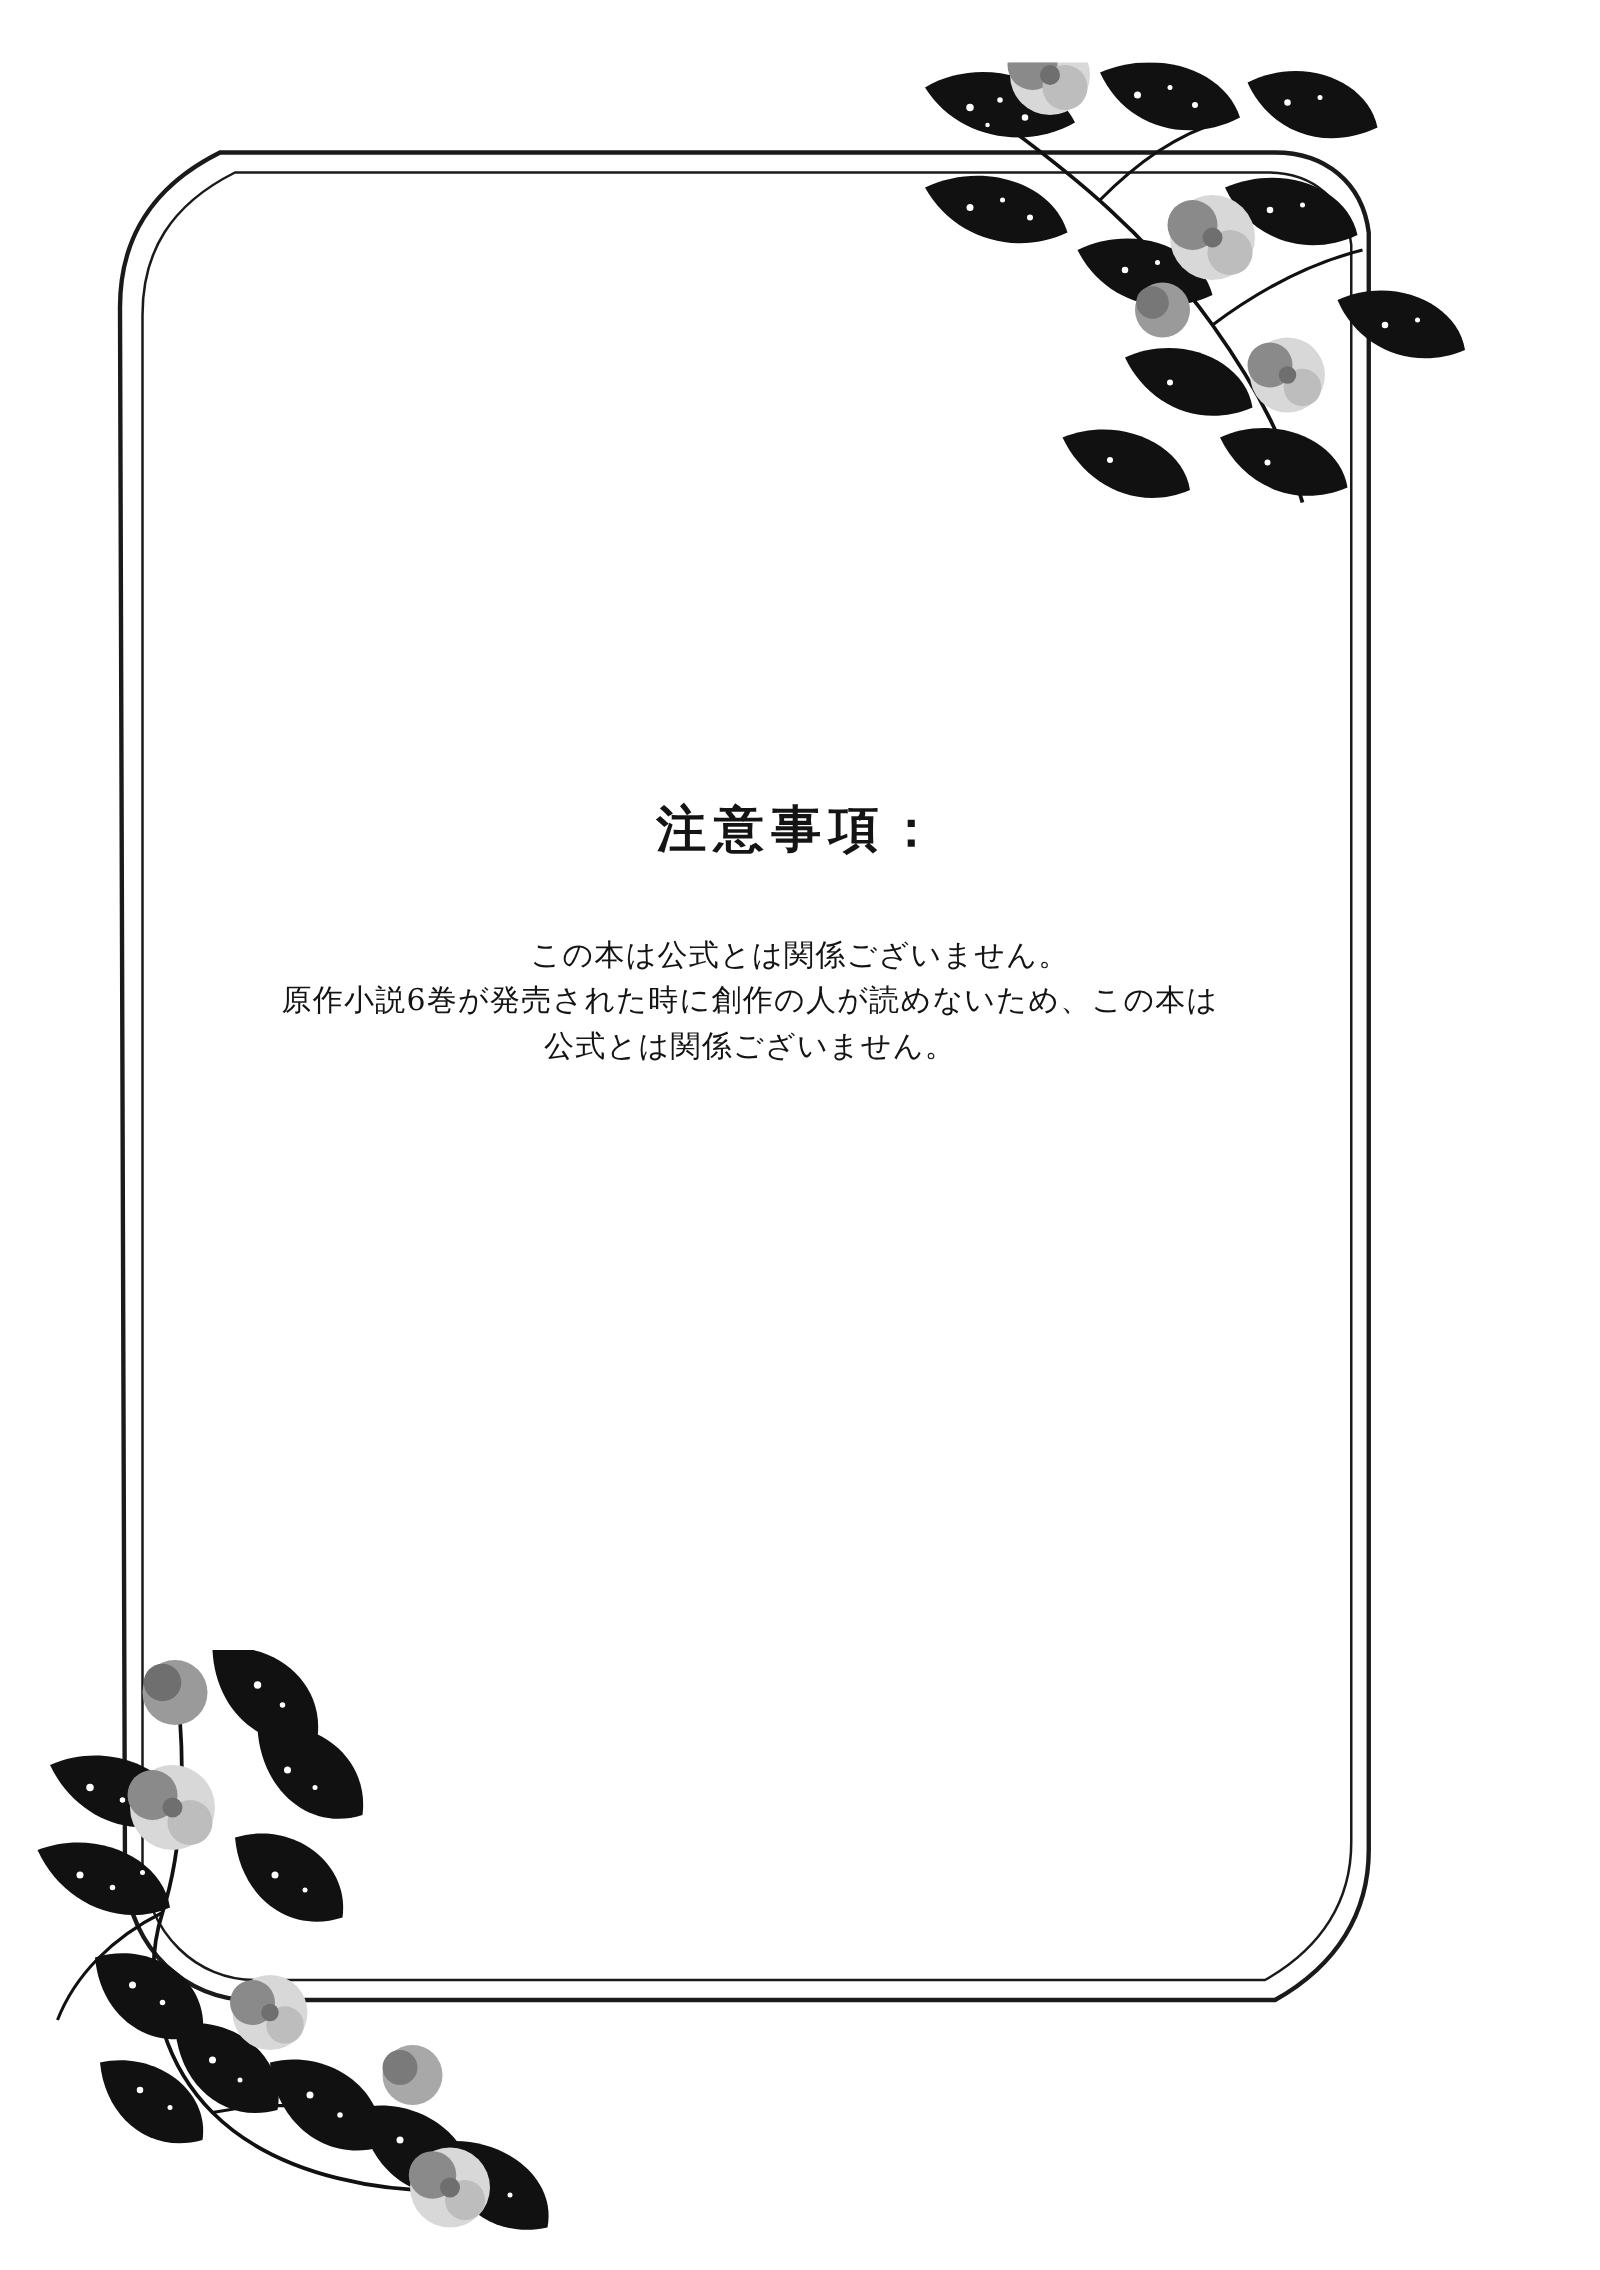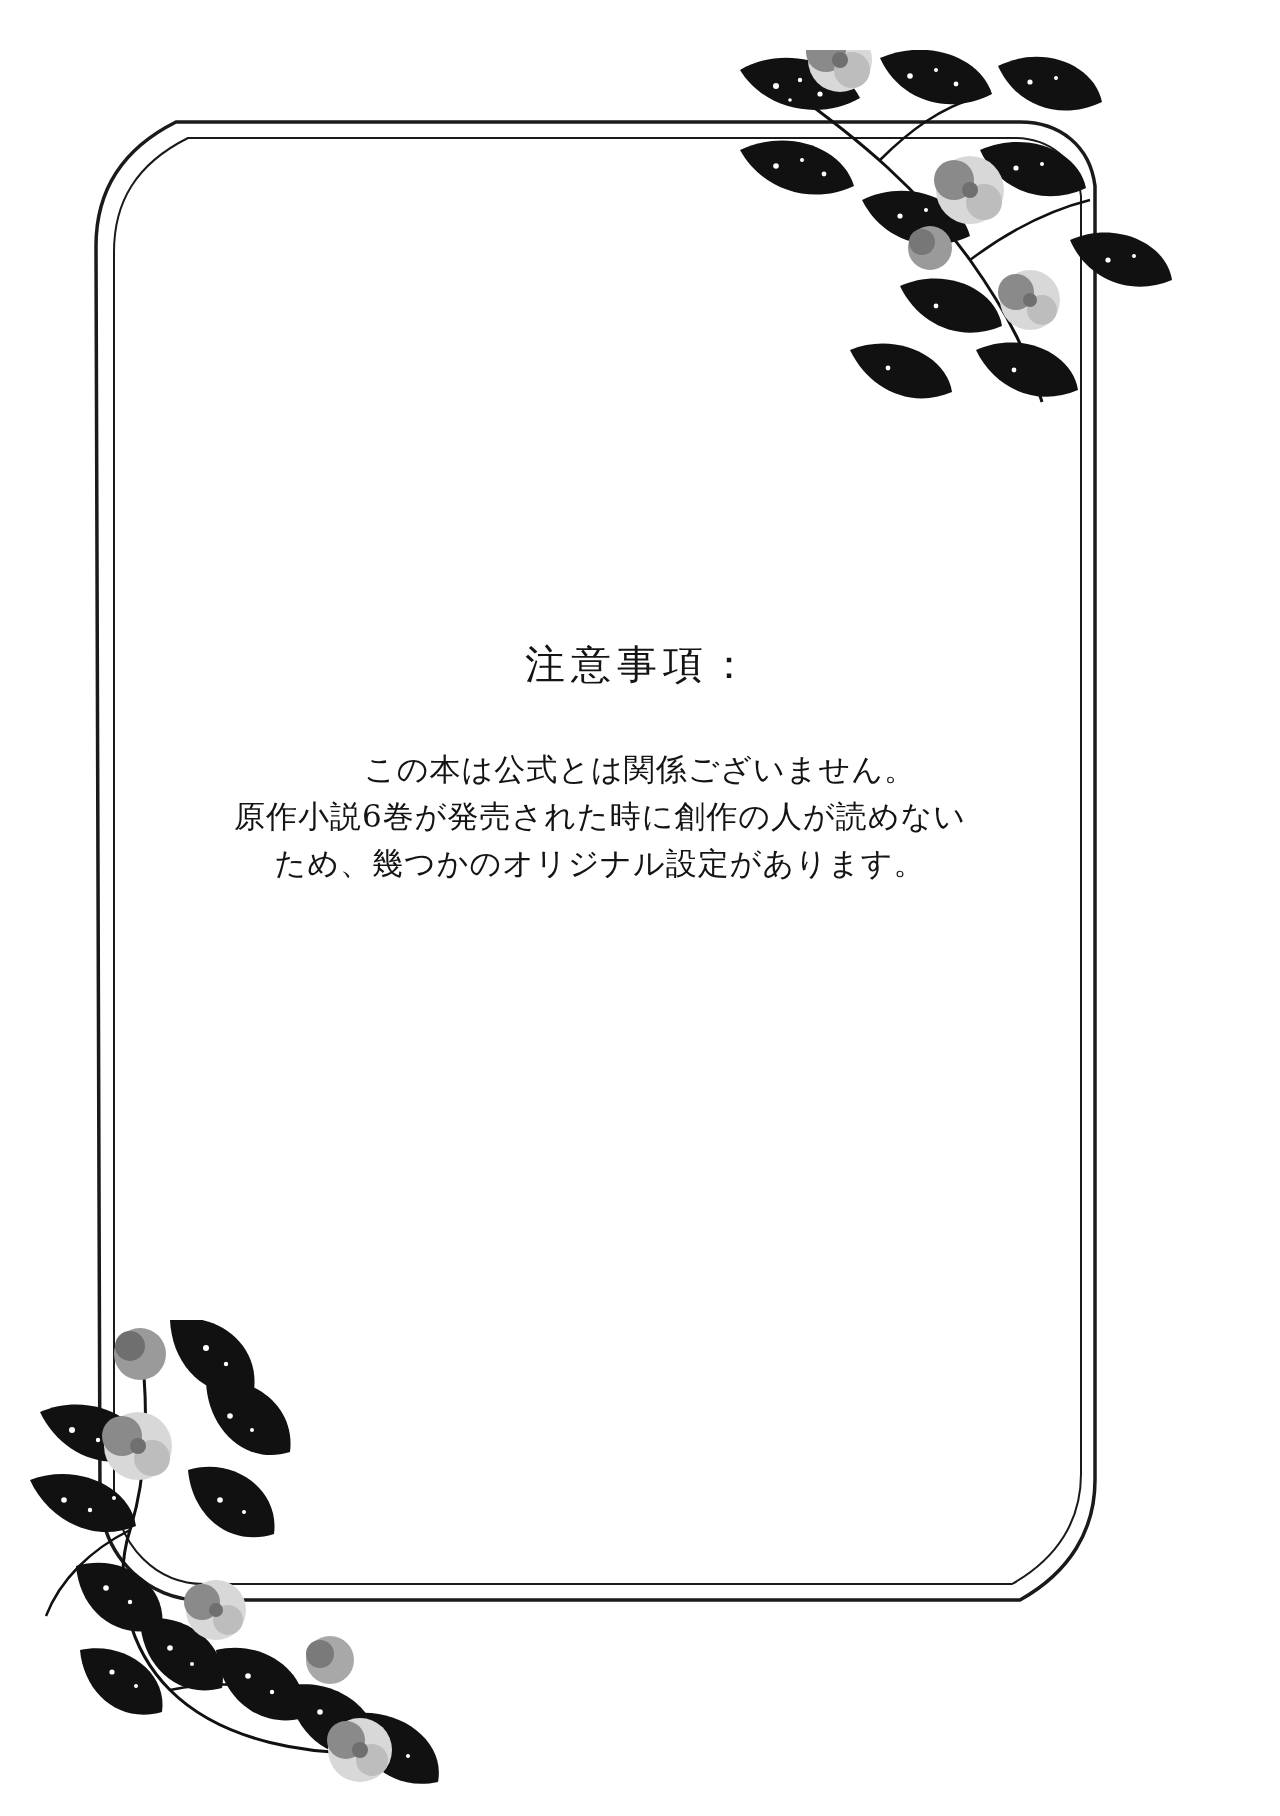--- a/index.html
+++ b/index.html
@@ -35,30 +35,30 @@
     left: 50%;
     transform: translateX(-50%);
     top: 640px;
     width: 840px;
     text-align: center;
     color: #141414;
   }
 
   .notice-title {
     font-family: "DejaVu Serif", serif;
-    font-weight: normal;
+    font-weight: bold;
     font-size: 40px;
     letter-spacing: 6px;
     margin: 0 0 58px 0;
     line-height: 1.2;
   }
 
   .notice-body {
     font-family: "DejaVu Serif", serif;
-    font-size: 31px;
+    font-size: 24px;
     line-height: 1.52;
     letter-spacing: 1px;
   }
 
   .notice-body p {
     margin: 0;
   }
 
   
   .wrapline {
@@ -252,17 +252,17 @@
           <circle cx="0" cy="0" r="8" fill="#6f6f6f"></circle>
         </g>
       </g>
     </svg>
   </div>
 
   <div class="notice">
     <h1 class="notice-title">注意事項：</h1>
     <div class="notice-body">
       <p>この本は公式とは関係ございません。</p>
-      <p class="wrapline">原作小説6巻が発売された時に創作の人が読めないため、幾つかのオリジナル設定があります。</p>
+      <p class="wrapline">原作小説6巻が発売された時に創作の人が読めないため、この本は公式とは関係ございません。</p>
     </div>
   </div>
 
 </div>
 
 </body></html>

